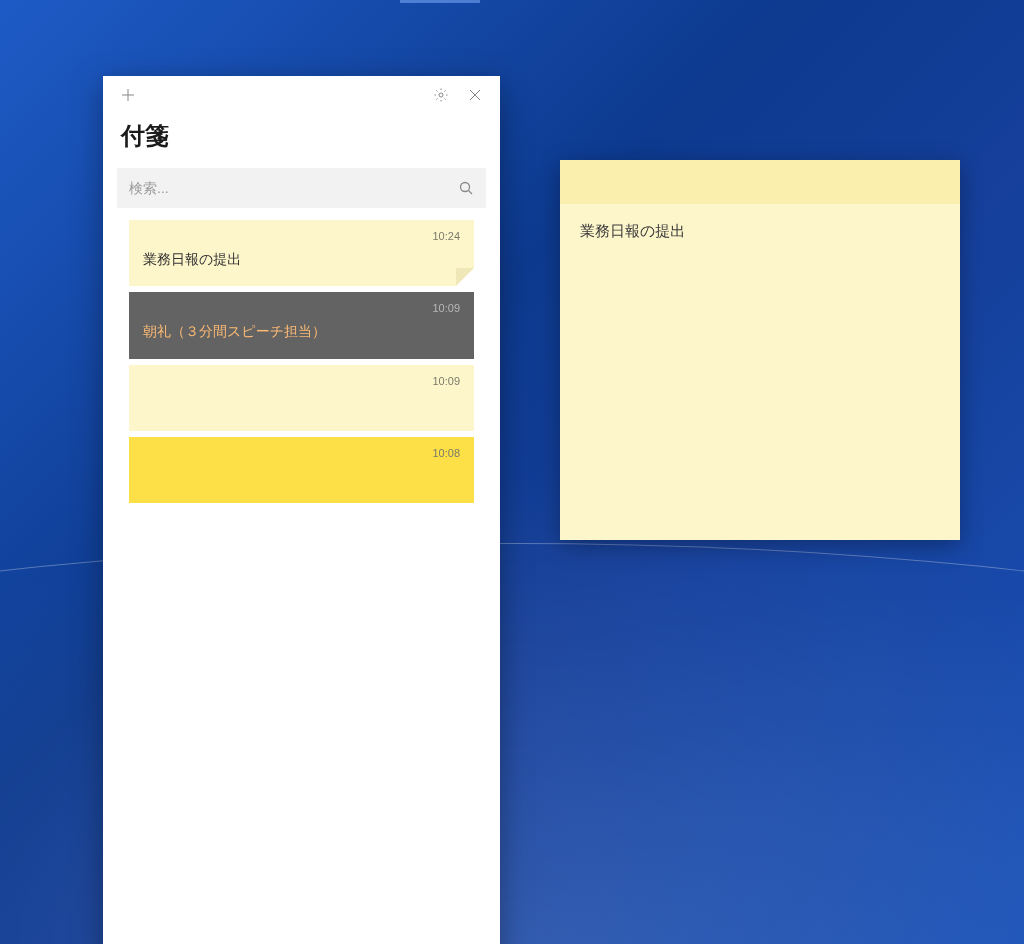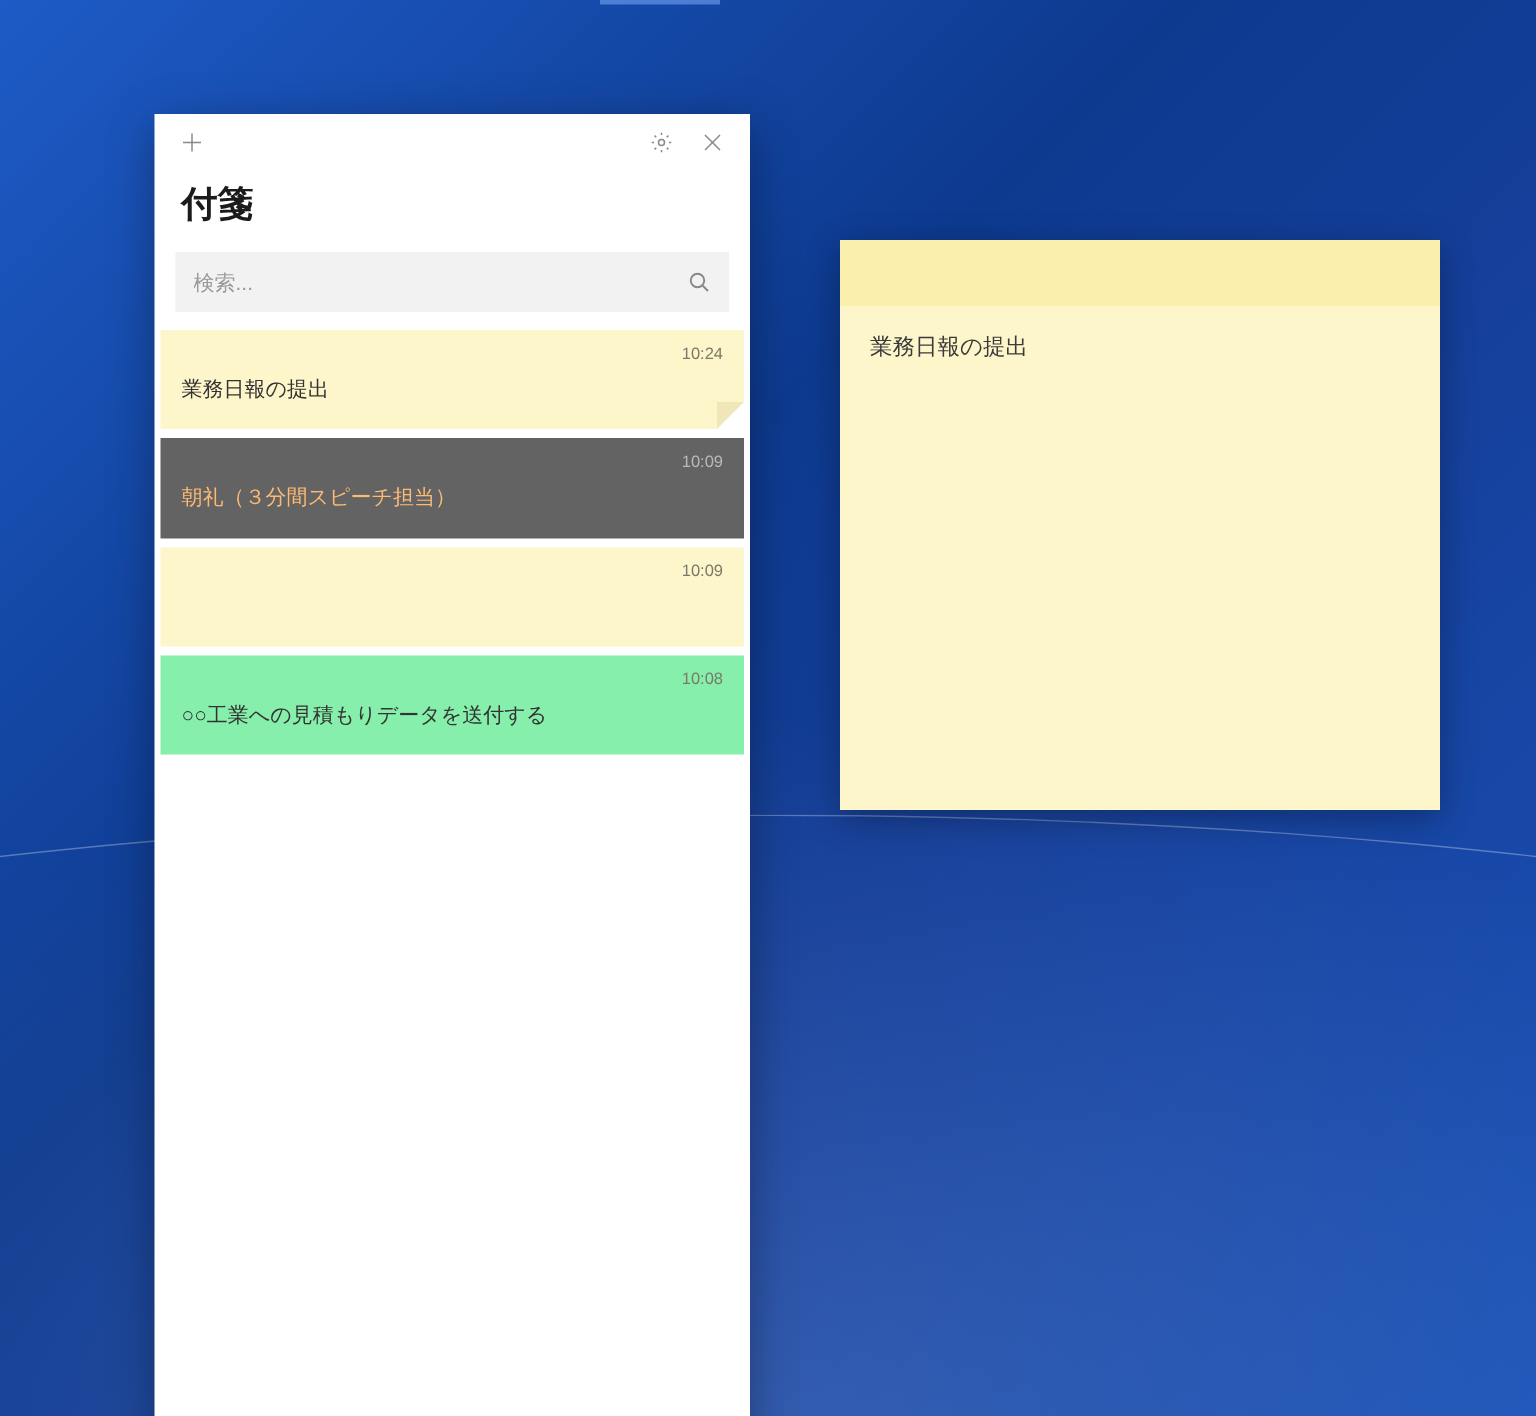--- a/index.html
+++ b/index.html
@@ -119,40 +119,40 @@
     
     .search-icon-wrap {
       color: #888;
       display: flex;
     }
     
     .notes-list {
       display: flex;
       flex-direction: column;
       gap: 6px;
-      padding: 4px 4px;
+      padding: 4px 26px;
     }
     
     .note-item {
       position: relative;
       padding: 10px 14px 16px;
       min-height: 66px;
       cursor: pointer;
     }
     
     .note-item.yellow {
       background: #fef6cb;
     }
     
     .note-item.dark {
       background: #636363;
     }
     
     .note-item.pink {
-      background: #86efac;
+      background: #fde047;
     }
     
     .note-time {
       text-align: right;
       font-size: 11px;
       color: #7a7a6a;
       margin-bottom: 6px;
     }
     
     .note-item.dark .note-time {
@@ -257,21 +257,20 @@
       <div class="note-time">10:09</div>
       <div class="note-text">朝礼（３分間スピーチ担当）</div>
     </div>
 
     <div class="note-item yellow">
       <div class="note-time">10:09</div>
     </div>
 
     <div class="note-item pink">
       <div class="note-time">10:08</div>
-      <div class="note-text">○○工業への見積もりデータを送付する</div>
     </div>
   </div>
 </div>
 
 <div class="sticky-note">
   <div class="sticky-header"></div>
   <div class="sticky-content">業務日報の提出</div>
 </div>
 
 </body></html>

